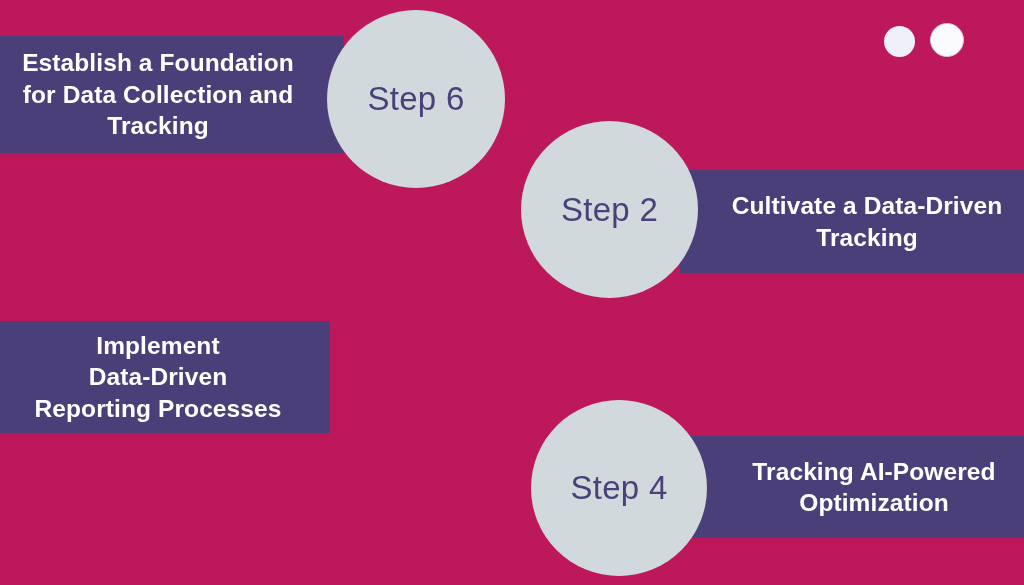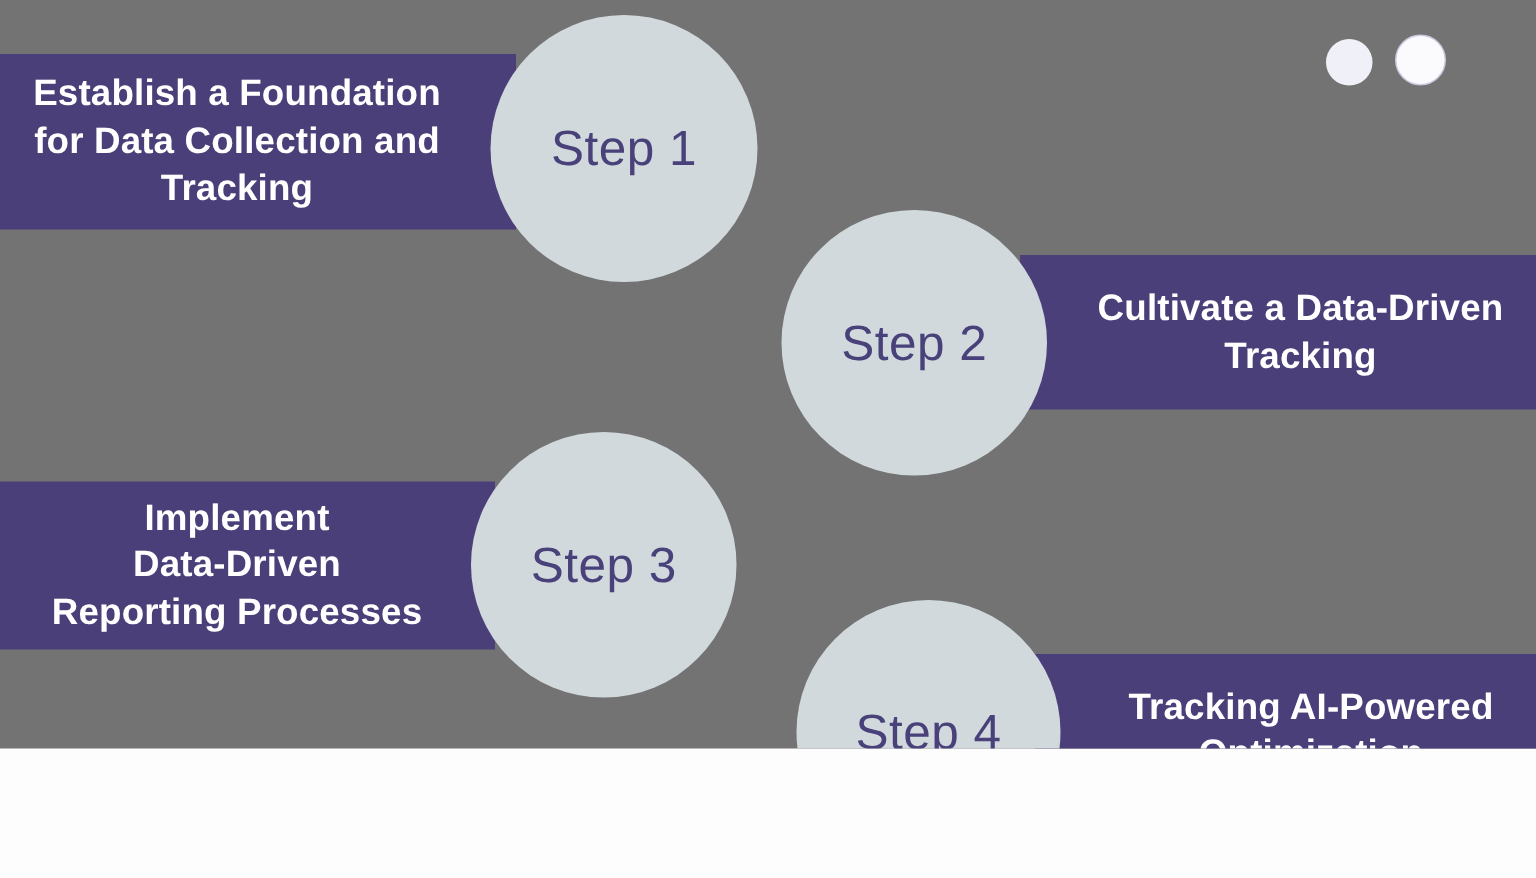--- a/index.html
+++ b/index.html
@@ -11,22 +11,22 @@
     width: 1024px;
     height: 585px;
     background: #fdfdfd;
     font-family: "Liberation Sans", sans-serif;
     overflow: hidden;
   }
 
   #canvas {
     position: relative;
     width: 1024px;
-    height: 499px;
-    background: #737373;
+    height: 585px;
+    background: #be185d;
     overflow: hidden;
   }
 
   
   .deco-dot {
     position: absolute;
     border-radius: 50%;
   }
   .deco-dot-filled {
     left: 884px;
@@ -110,57 +110,54 @@
   }
   .step-circle-label {
     color: #49427a;
     font-size: 33px;
     font-weight: 400;
     letter-spacing: 0.3px;
     white-space: nowrap;
   }
 
   #circle-1 { left: 327px; top: 10px;  width: 178px; height: 178px; }
-  #circle-2 { left: 521px; top: 140px; width: 177px; height: 177px; }
+  #circle-2 { left: 521px; top: 121px; width: 177px; height: 177px; }
   #circle-3 { left: 314px; top: 288px; width: 177px; height: 177px; }
   #circle-4 { left: 531px; top: 400px; width: 176px; height: 176px; }
 </style>
 </head>
 <body>
 
 <div id="canvas">
 
   <div class="deco-dot deco-dot-filled"></div>
   <div class="deco-dot deco-dot-outline"></div>
 
   <div class="step-bar" id="bar-1">
     <div class="step-bar-label">Establish a Foundation
 for Data Collection and
 Tracking</div>
   </div>
   <div class="step-circle" id="circle-1">
-    <div class="step-circle-label">Step 1</div>
+    <div class="step-circle-label">Step 6</div>
   </div>
 
   <div class="step-bar" id="bar-2">
     <div class="step-bar-label">Cultivate a Data-Driven
 Tracking</div>
   </div>
   <div class="step-circle" id="circle-2">
     <div class="step-circle-label">Step 2</div>
   </div>
 
   <div class="step-bar" id="bar-3">
     <div class="step-bar-label">Implement
 Data-Driven
 Reporting Processes</div>
   </div>
-  <div class="step-circle" id="circle-3">
-    <div class="step-circle-label">Step 3</div>
-  </div>
 
   <div class="step-bar" id="bar-4">
     <div class="step-bar-label">Tracking AI-Powered
 Optimization</div>
   </div>
   <div class="step-circle" id="circle-4">
     <div class="step-circle-label">Step 4</div>
   </div>
 
 </div>

